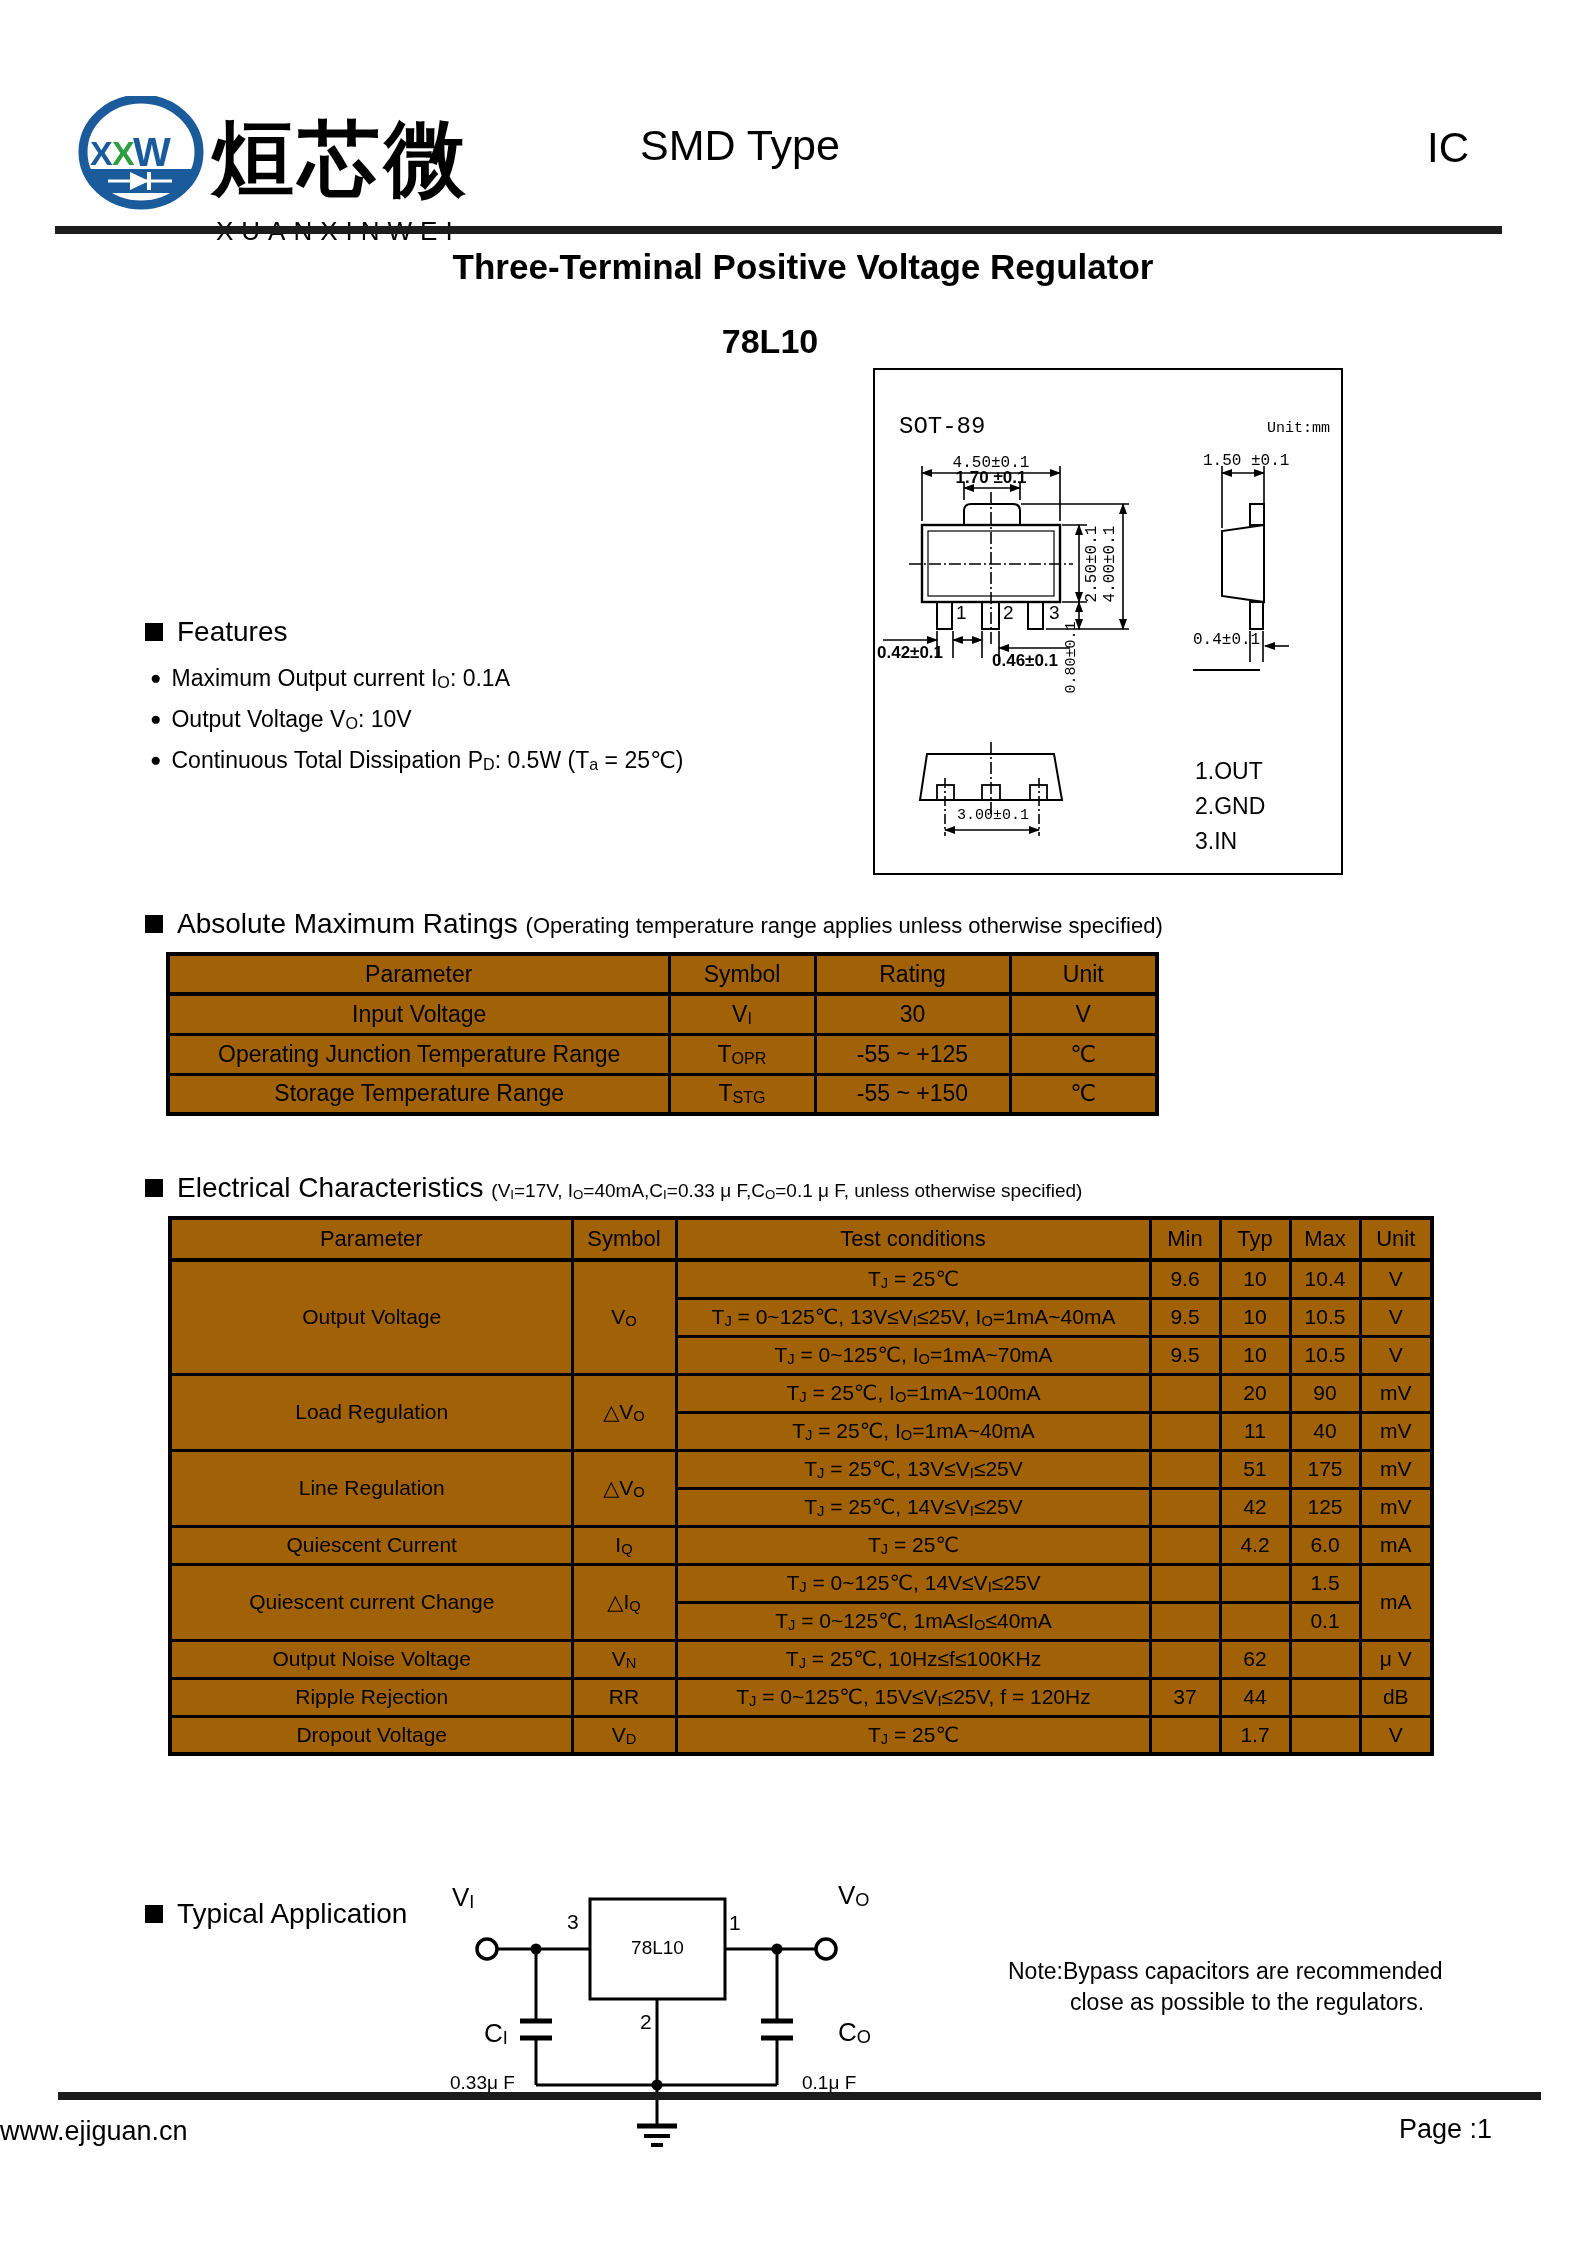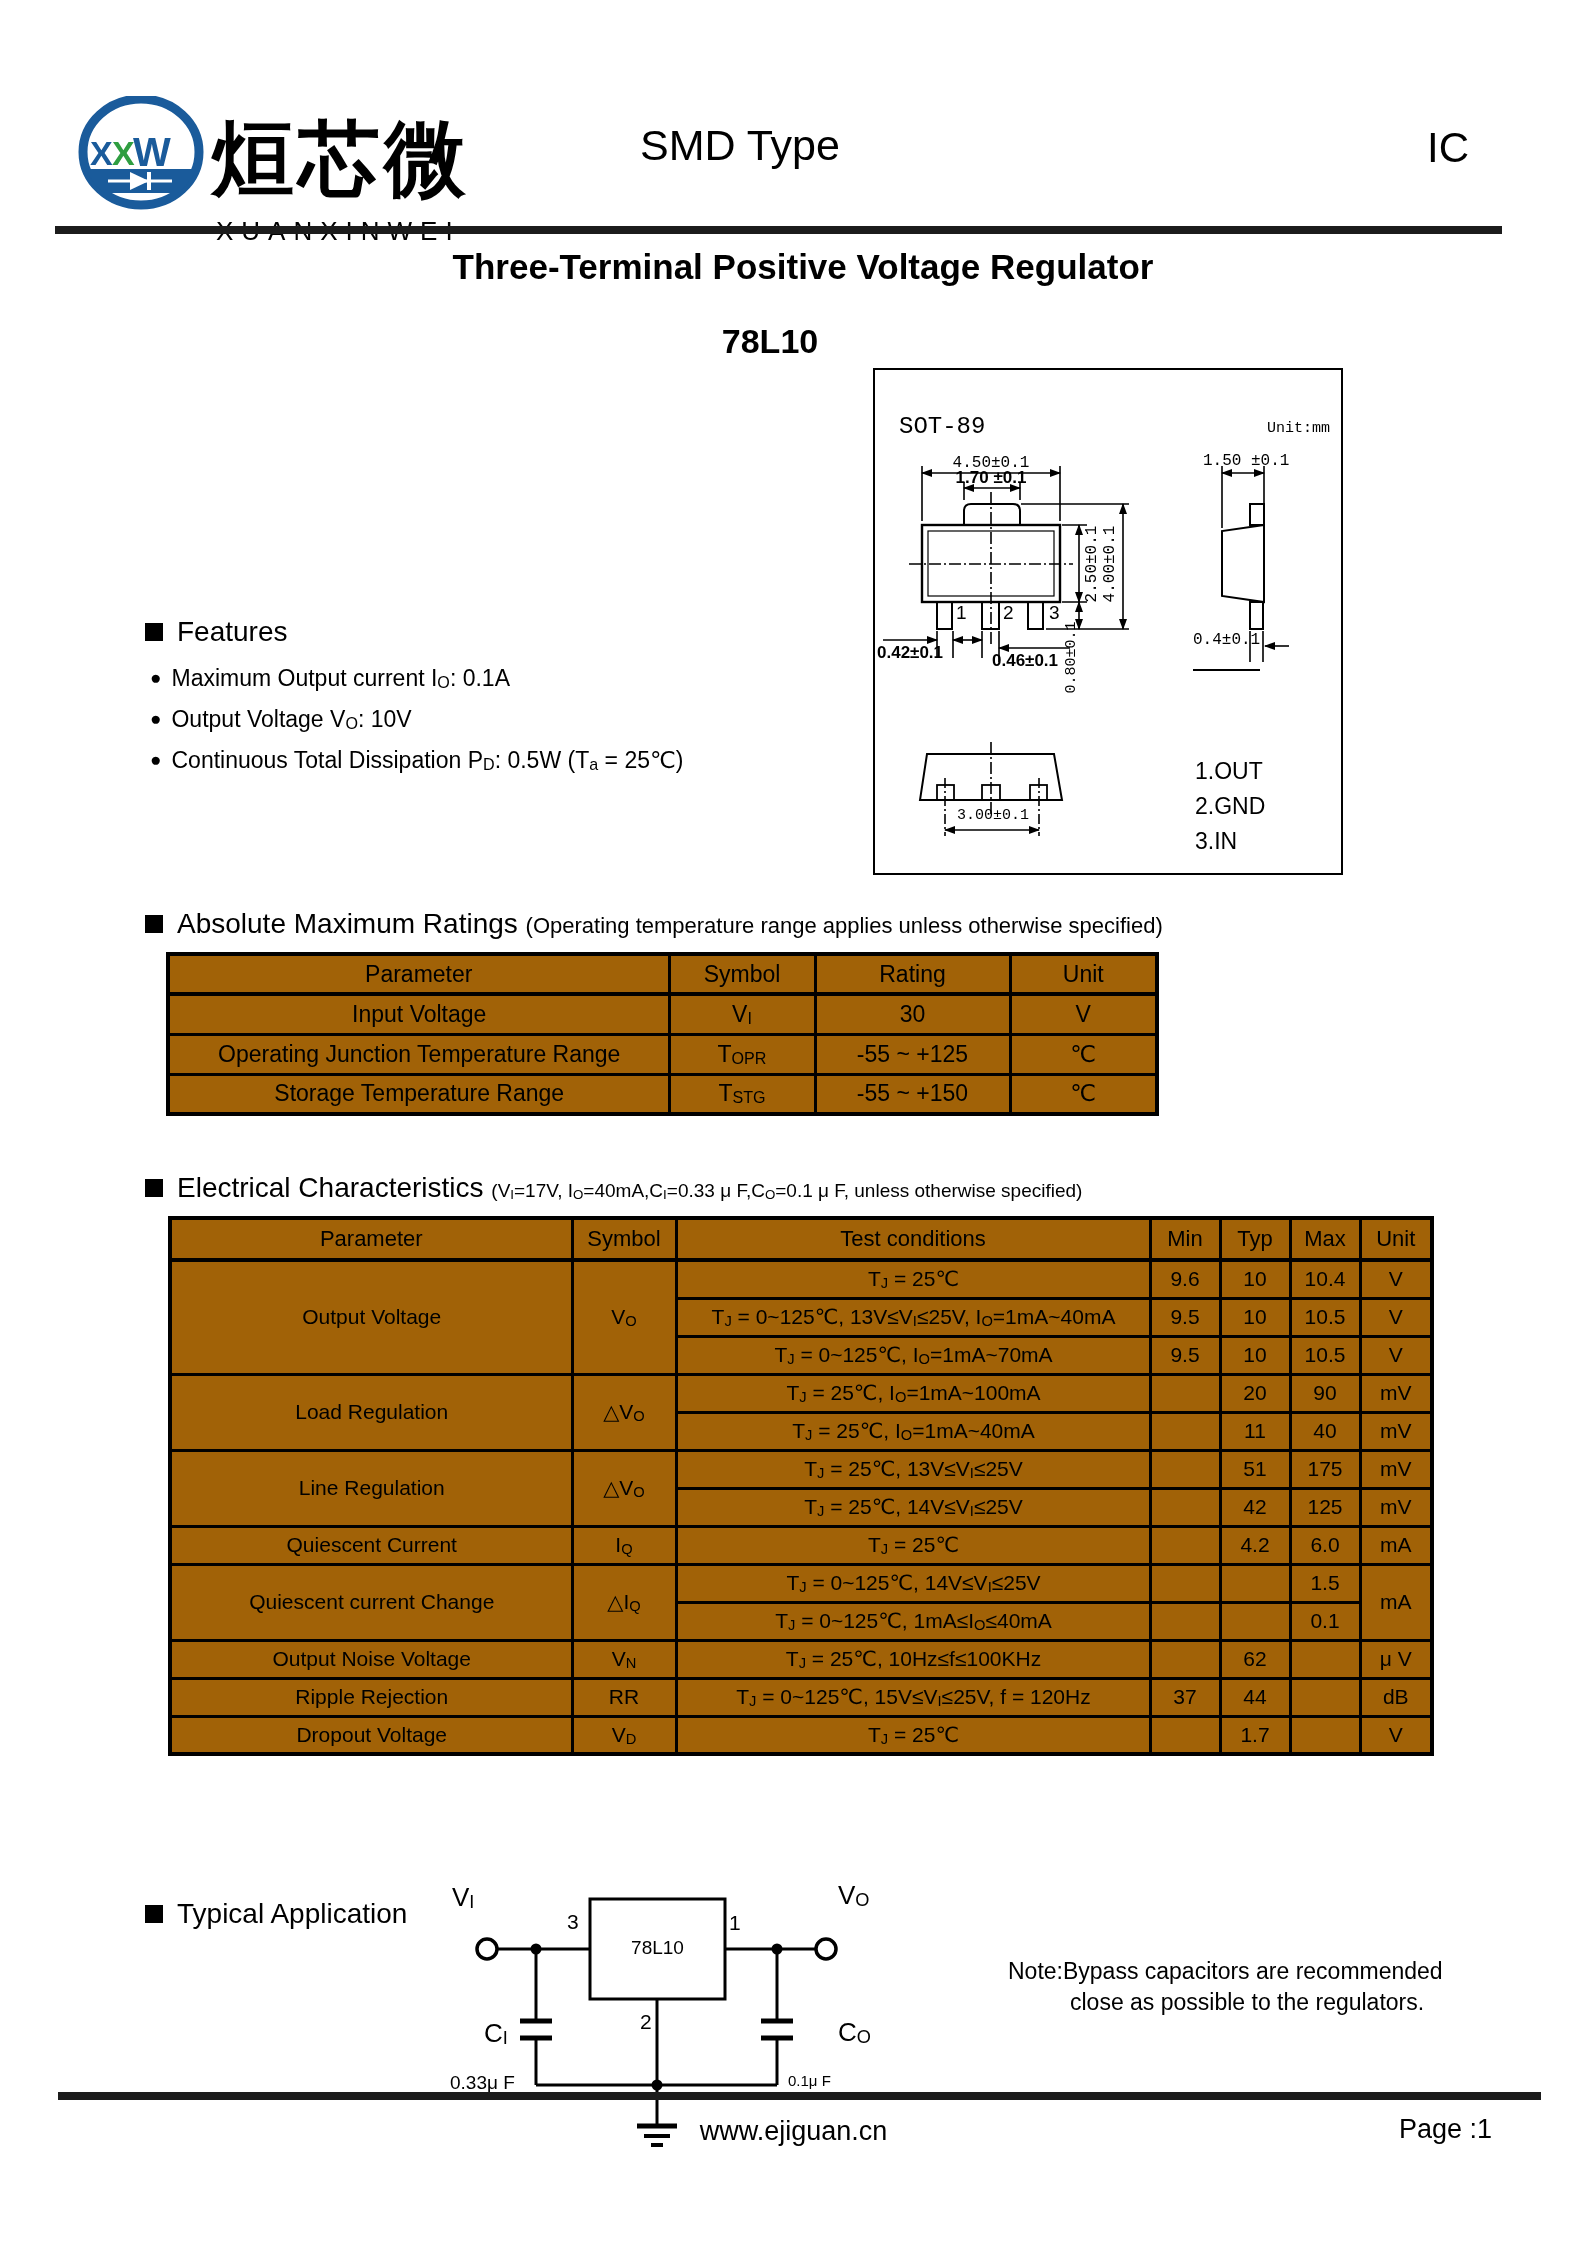--- a/index.html
+++ b/index.html
@@ -44,21 +44,21 @@
 .pkg-label{position:absolute;white-space:nowrap}
 .vtext{transform:rotate(-90deg);transform-origin:center center;text-align:center}
 .pinlist{position:absolute;left:320px;top:384px;font-size:23px;line-height:35px}
 
 .circ{left:440px;top:1880px;width:470px;height:300px}
 .circ-label{position:absolute;white-space:nowrap}
 .note{left:1008px;top:1956px;width:500px;font-size:23px;line-height:31px}
 .note .indent{padding-left:62px}
 
 .hr-bot{left:58px;top:2092px;width:1483px;height:8px;background:#1c1c1c}
-.footer-site{left:0px;top:2116px;width:1587px;text-align:center;font-size:27px}
+.footer-site{left:0px;top:2116px;width:1587px;font-size:27px}
 .footer-page{left:1330px;top:2114px;width:162px;text-align:right;font-size:27px}
 svg .dim{stroke:#000;stroke-width:1.6;fill:none}
 svg .shape{stroke:#000;fill:none}
 </style>
 </head>
 <body>
 
 <div class="page">
 
   <div class="abs" style="left:78px;top:96px;width:128px;height:118px">
@@ -368,21 +368,21 @@
     </svg>
     <div class="circ-label" style="left:12px;top:2px;font-size:26px">V<sub>I</sub></div>
     <div class="circ-label" style="left:398px;top:0px;font-size:26px">V<sub>O</sub></div>
     <div class="circ-label" style="left:127px;top:30px;font-size:21px">3</div>
     <div class="circ-label" style="left:289px;top:31px;font-size:21px">1</div>
     <div class="circ-label" style="left:200px;top:130px;font-size:21px">2</div>
     <div class="circ-label ctr" style="left:150px;top:57px;width:135px;font-size:19px">78L10</div>
     <div class="circ-label" style="left:44px;top:138px;font-size:26px">C<sub>I</sub></div>
     <div class="circ-label" style="left:398px;top:137px;font-size:26px">C<sub>O</sub></div>
     <div class="circ-label" style="left:10px;top:192px;font-size:19px">0.33μ F</div>
-    <div class="circ-label" style="left:348px;top:192px;font-size:15px">0.1μ F</div>
+    <div class="circ-label" style="left:362px;top:192px;font-size:19px">0.1μ F</div>
   </div>
 
   <div class="abs note">
     <div>Note:Bypass capacitors are recommended</div>
     <div class="indent">close as possible to the regulators.</div>
   </div>
 
   <div class="abs hr-bot"></div>
   <div class="abs footer-site">www.ejiguan.cn</div>
   <div class="abs footer-page">Page :1</div>

